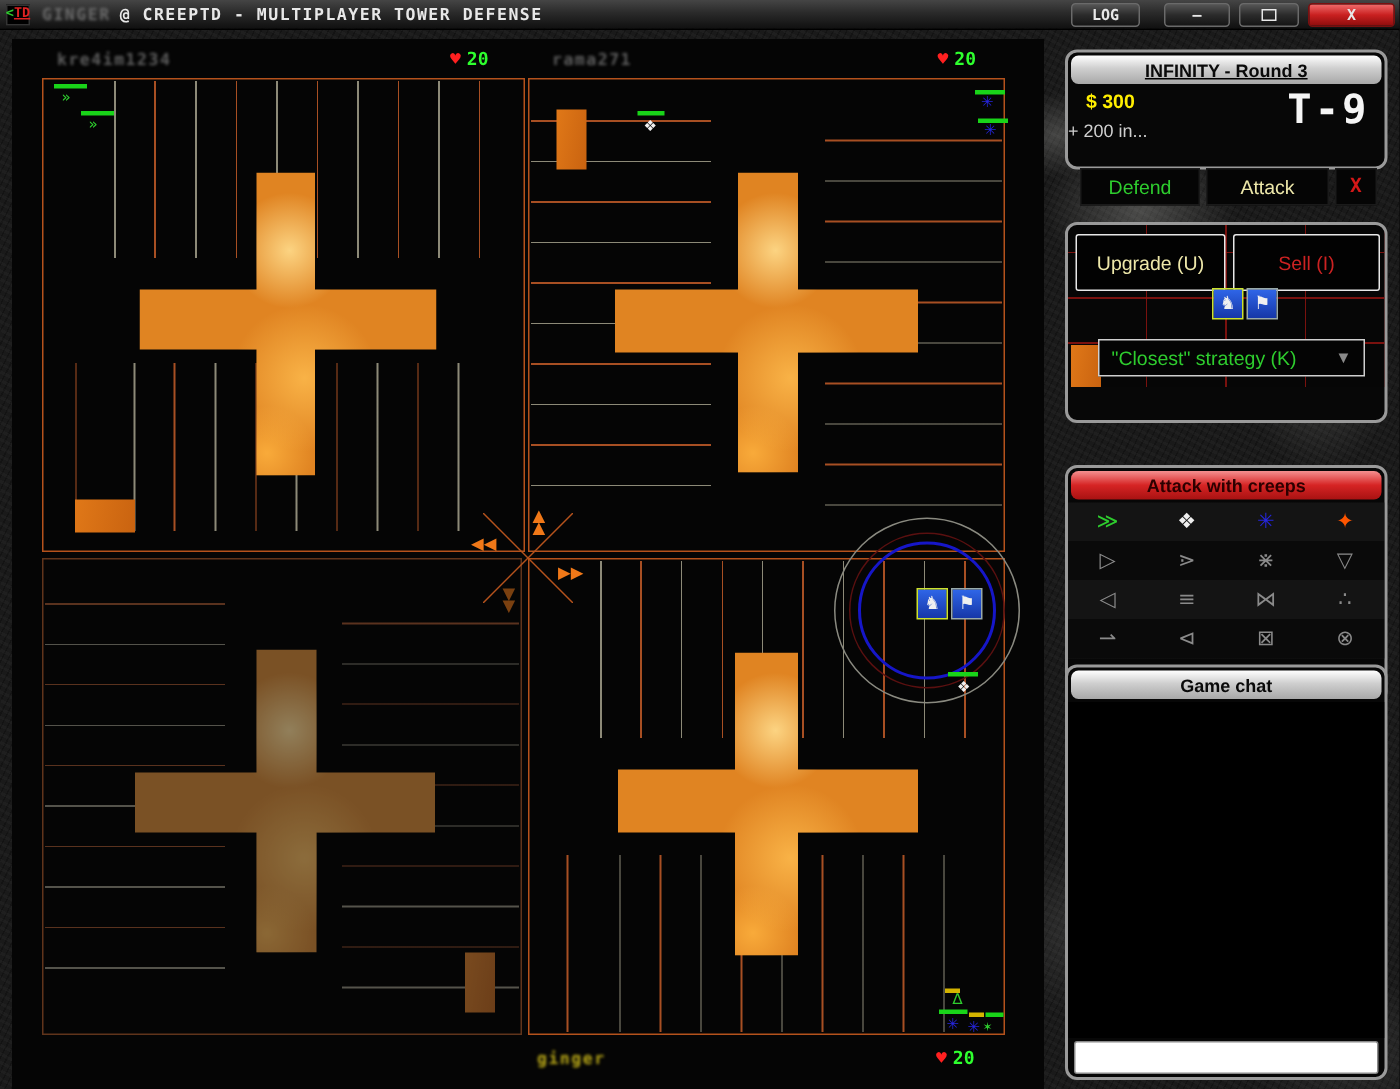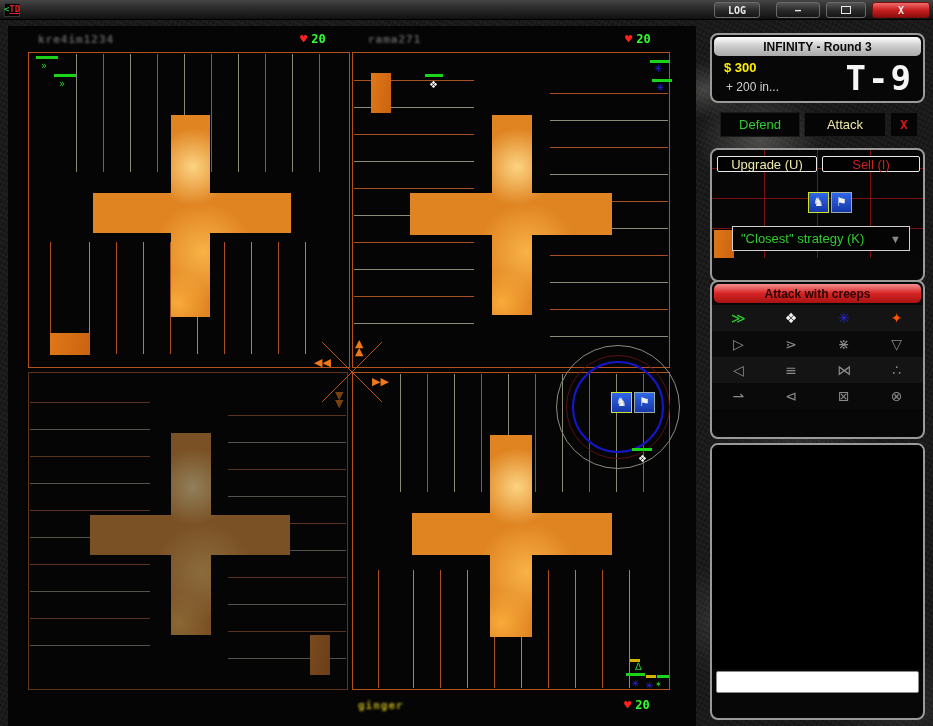--- a/index.html
+++ b/index.html
@@ -87,37 +87,37 @@
   .panel { position:absolute; left:710px; width:215px;
     border:2px solid #9a9a9a; border-radius:8px; background:#070707; overflow:hidden; }
   .panel-h { height:19px; margin:2px; border-radius:5px;
     font-size:12px; font-weight:bold; color:#0a0a0a;
     display:flex; align-items:center; justify-content:center; }
   .ph-gray { background:linear-gradient(#ffffff,#cfcfcf 45%,#a8a8a8); }
   .ph-green { background:linear-gradient(#b8f45e,#3cc904 50%,#2a9e00); color:#063000; }
   .ph-red { background:linear-gradient(#f59090,#d62424 50%,#a81212); color:#2d0000; }
   .status-body { position:relative; height:44px; }
   .money { position:absolute; left:12px; top:2px; color:#ffee00; font-weight:bold; font-size:13px; }
-  .income { position:absolute; left:14px; top:22px; color:#cfcfcf; font-size:12px; }
+  .income { position:absolute; left:0; top:22px; color:#cfcfcf; font-size:12px; }
   .timer { position:absolute; right:10px; top:0px; color:#f5f5f5;
-    font-family:"DejaVu Sans Mono",monospace; font-weight:bold; font-size:34px; letter-spacing:2px; }
+    font-family:"DejaVu Sans Mono",monospace; font-weight:bold; font-size:27px; letter-spacing:2px; }
   .ctl-btn { position:absolute; top:112px; height:25px; background:#050505;
     border:1px solid #1a1a1a; font-size:13px; display:flex; align-items:center;
     justify-content:center; cursor:pointer; }
   .ctl-pause { left:720px; width:80px; color:#2ecc2e; }
   .ctl-options { left:804px; width:82px; color:#eee8aa; }
   .ctl-x { left:890px; width:28px; color:#d41818; font-weight:bold;
     font-family:"DejaVu Sans Mono",monospace; }
   
   .defend-body { position:relative; height:108px;
     background:
       repeating-linear-gradient(90deg, transparent 0 52px, rgba(150,20,16,.8) 52px 53px),
       repeating-linear-gradient(0deg, transparent 0 29px, rgba(150,20,16,.8) 29px 30px),
       rgba(5,5,5,.35); }
-  .dbtn { position:absolute; top:6px; height:16px; background:#020202;
+  .dbtn { position:absolute; top:6px; height:38px; background:#020202;
     border:1px solid #e8e8e8; border-radius:2px; font-size:13px;
     display:flex; align-items:center; justify-content:center; cursor:pointer; }
   .dbtn-upg { left:5px; width:100px; color:#eee8aa; }
   .dbtn-sell { left:110px; width:98px; color:#cc2222; }
   .def-towers { position:absolute; left:96px; top:42px; }
   .def-orange { position:absolute; left:2px; top:80px; width:20px; height:28px;
     background:linear-gradient(100deg,#e07818,#c96310); }
   .strategy { position:absolute; left:20px; top:76px; width:178px; height:25px;
     background:#040404; border:1px solid #cfcfcf; color:#2ecc2e; font-size:13px;
     display:flex; align-items:center; padding:0 8px; cursor:pointer; }
@@ -134,20 +134,21 @@
     padding:0 4px; font-family:"Liberation Sans",sans-serif; }
 </style>
 </head>
 <body>
 
 <div class="titlebar">
   <span class="app-icon">
       <span class="lt">&lt;</span>
       <span class="td">TD</span>
     </span>
+  <span class="title-text"><span class="title-user">GINGER</span><span>@ CREEPTD - MULTIPLAYER TOWER DEFENSE</span></span>
   <div class="tb-btn tb-log">LOG</div>
   <div class="tb-btn tb-min">
       <span>—</span>
     </div>
   <div class="tb-btn tb-max">
       <span class="sq"></span>
     </div>
   <div class="tb-btn tb-close">
       <span>X</span>
     </div>
@@ -223,21 +224,21 @@
   <svg class="xlines" style="left:314px; top:316px;" width="60" height="60">
     <line x1="0" y1="0" x2="60" y2="60" stroke="#b5521c" stroke-width="1"></line>
     <line x1="60" y1="0" x2="0" y2="60" stroke="#b5521c" stroke-width="1"></line>
   </svg>
   <div class="arrows" style="left:347px; top:314px;">▲<br>▲</div>
   <div class="arrows" style="left:306px; top:333px;">◀◀</div>
   <div class="arrows" style="left:364px; top:352px;">▶▶</div>
   <div class="arrows dimmed" style="left:327px; top:366px;">▼<br>▼</div>
 </div>
 
-<div class="panel" style="top:33px; height:70px;">
+<div class="panel" style="top:33px; height:80px;text-decoration:underline;">
   <div class="panel-h ph-gray">INFINITY - Round 3</div>
   <div class="status-body">
     <span class="money">$ 300</span>
     <span class="income">+ 200 in...</span>
     <span class="timer">T-9</span>
   </div>
 </div>
 
 <div class="ctl-btn ctl-pause">Defend</div>
 <div class="ctl-btn ctl-options">Attack</div>
@@ -252,21 +253,21 @@
       <div class="tower-btn">⚑</div>
     </div>
     <div class="def-orange"></div>
     <div class="strategy">
       <span>"Closest" strategy (K)</span>
       <span class="arrow">▼</span>
     </div>
   </div>
 </div>
 
-<div class="panel" style="top:280px; height:159px;">
+<div class="panel" style="top:310px; height:159px;">
   <div class="panel-h ph-red">Attack with creeps</div>
   <div class="creep-grid">
       <div class="creep-cell" style="color: rgb(46, 204, 46);">≫</div>
       <div class="creep-cell" style="color: rgb(240, 240, 240);">❖</div>
       <div class="creep-cell" style="color: rgb(38, 38, 224);">✳</div>
       <div class="creep-cell" style="color: rgb(255, 85, 0);">✦</div>
       <div class="creep-cell" style="color: rgb(138, 138, 138);">▷</div>
       <div class="creep-cell" style="color: rgb(138, 138, 138);">⋗</div>
       <div class="creep-cell" style="color: rgb(138, 138, 138);">⋇</div>
       <div class="creep-cell" style="color: rgb(138, 138, 138);">▽</div>
@@ -275,15 +276,16 @@
       <div class="creep-cell" style="color: rgb(138, 138, 138);">⋈</div>
       <div class="creep-cell" style="color: rgb(138, 138, 138);">∴</div>
       <div class="creep-cell" style="color: rgb(138, 138, 138);">⇀</div>
       <div class="creep-cell" style="color: rgb(138, 138, 138);">⊲</div>
       <div class="creep-cell" style="color: rgb(138, 138, 138);">⊠</div>
       <div class="creep-cell" style="color: rgb(138, 138, 138);">⊗</div>
     </div>
 </div>
 
 <div class="panel" style="top:443px; height:277px;">
+  <div class="panel-h ph-gray">Game chat</div>
   <div class="chat-body"></div>
   <input class="chat-input" placeholder="" style="">
 </div>
 
 </body></html>

